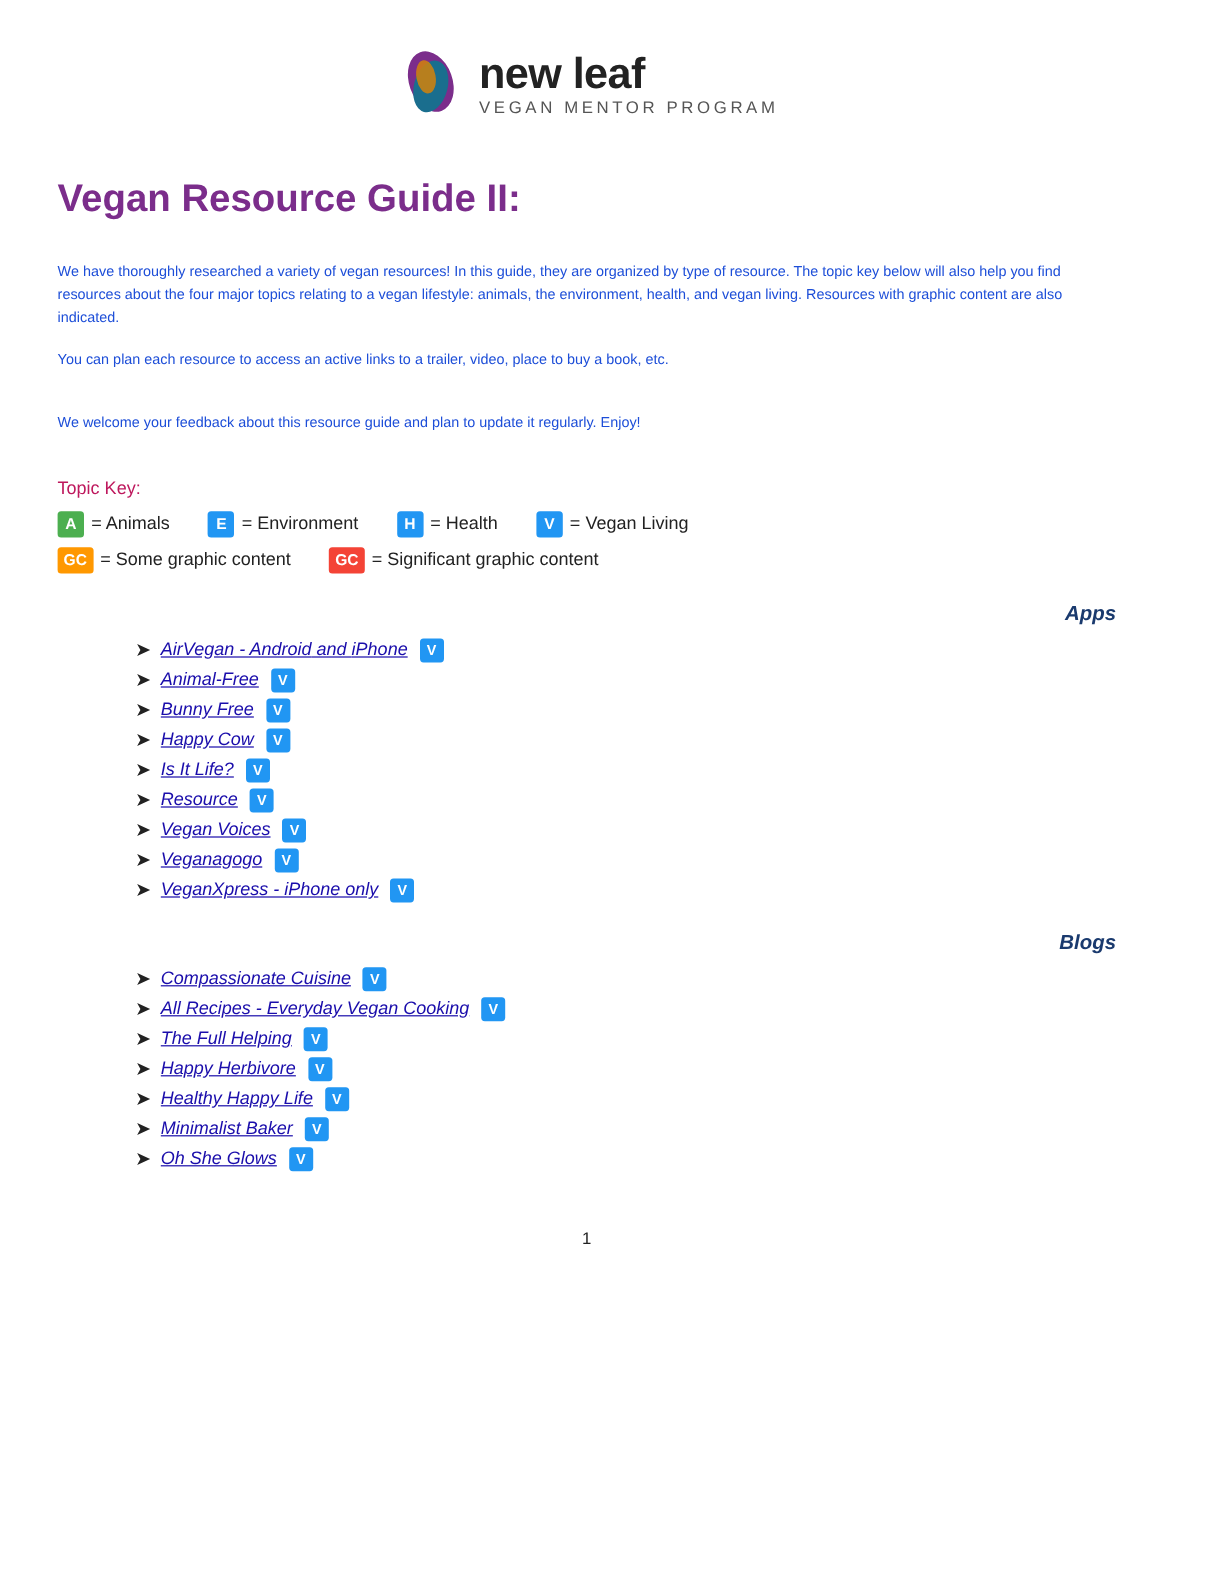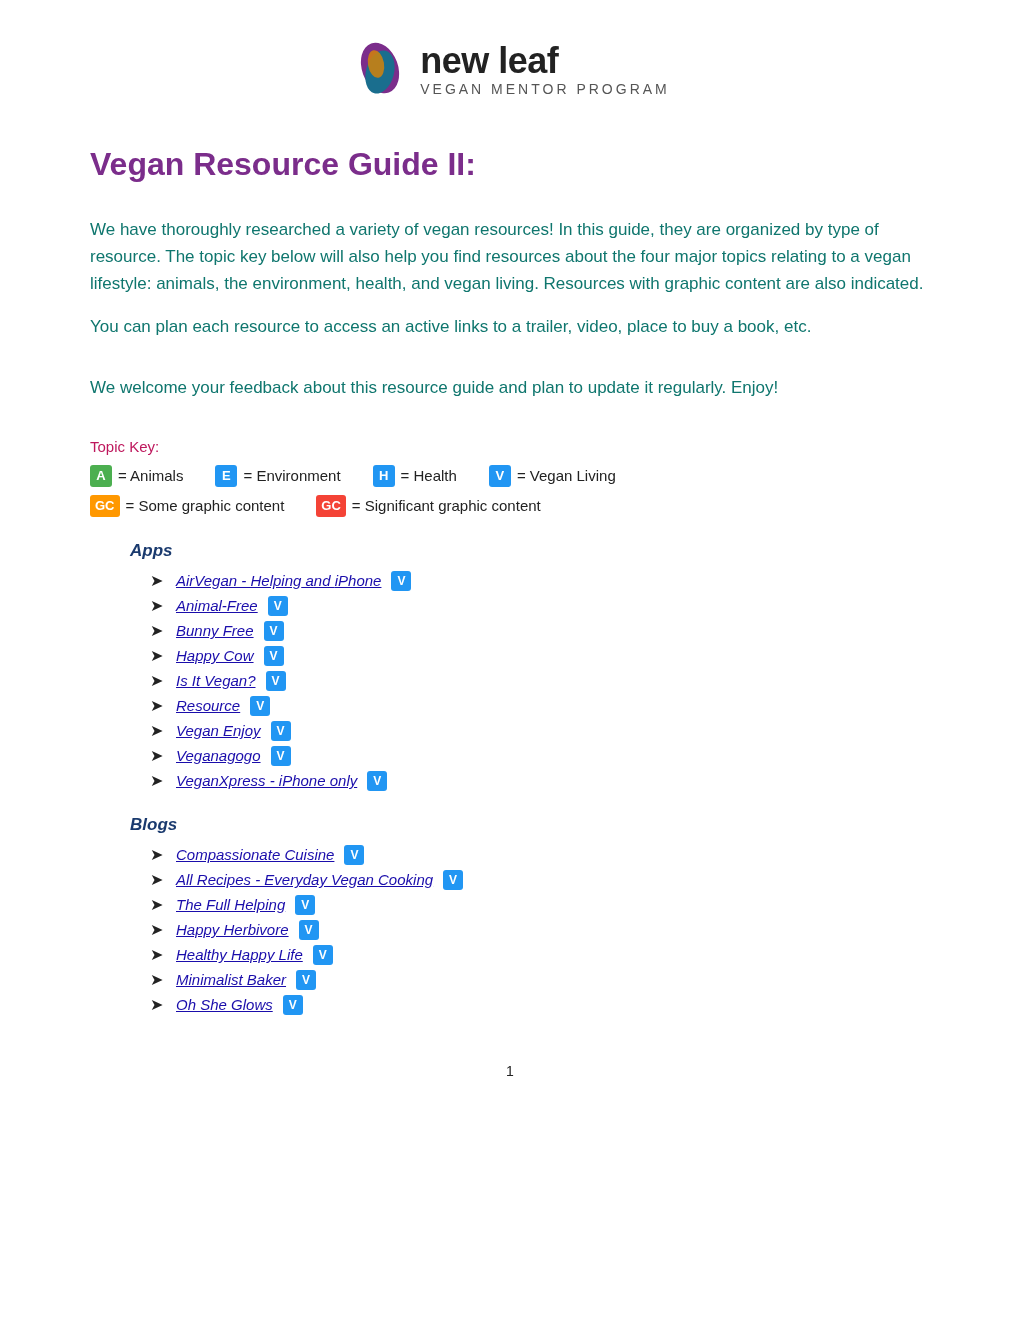--- a/index.html
+++ b/index.html
@@ -8,21 +8,21 @@
       background: #fff;
       color: #222;
       width: 1020px;
       min-height: 1320px;
       margin: 0 auto;
       padding: 0;
     }
     .page {
       width: 1020px;
       min-height: 1320px;
-      padding: 40px 90px 60px 90px;
+      padding: 40px 90px 60px 48px;
       background: #fff;
     }
     
     .logo-area {
       text-align: center;
       margin-bottom: 30px;
     }
     .logo-container {
       display: inline-flex;
       align-items: center;
@@ -55,23 +55,23 @@
       margin: 40px 0 30px 0;
     }
     .page-title h1 {
       font-size: 32px;
       font-weight: bold;
       color: #7b2d8b;
       line-height: 1.3;
     }
     
     .intro-text {
-      font-size: 17px;
+      font-size: 12px;
       line-height: 1.6;
-      color: #0f766e;
+      color: #1d4ed8;
       margin-bottom: 16px;
     }
     
     .topic-key-section {
       margin: 36px 0 24px 0;
     }
     .topic-key-label {
       font-size: 15px;
       color: #be185d;
       margin-bottom: 10px;
@@ -158,21 +158,21 @@
       margin-left: 2px;
     }
     
     .page-number {
       text-align: center;
       margin-top: 48px;
       font-size: 14px;
       color: #222;
     }
     
-    .section-gap { margin-top: 24px; }
+    .section-gap { margin-top: 24px; text-align: right; }
   </style>
 </head>
 <body>
 
 <div class="page">
 
   
   <div class="logo-area">
     <div class="logo-container">
 
@@ -236,51 +236,51 @@
       </div>
     </div>
   </div>
 
   
   <div class="content-section section-gap">
     <div class="section-title">Apps</div>
     <ul class="item-list">
       <li>
         <span class="arrow">➤</span>
-        <span class="item-link"><em>AirVegan - Helping</em> and <em>iPhone</em></span>
+        <span class="item-link"><em>AirVegan - Android</em> and <em>iPhone</em></span>
         <span class="badge-v-inline">V</span>
       </li>
       <li>
         <span class="arrow">➤</span>
         <span class="item-link"><em>Animal-Free</em></span>
         <span class="badge-v-inline">V</span>
       </li>
       <li>
         <span class="arrow">➤</span>
         <span class="item-link"><em>Bunny Free</em></span>
         <span class="badge-v-inline">V</span>
       </li>
       <li>
         <span class="arrow">➤</span>
         <span class="item-link"><em>Happy Cow</em></span>
         <span class="badge-v-inline">V</span>
       </li>
       <li>
         <span class="arrow">➤</span>
-        <span class="item-link"><em>Is It Vegan?</em></span>
+        <span class="item-link"><em>Is It Life?</em></span>
         <span class="badge-v-inline">V</span>
       </li>
       <li>
         <span class="arrow">➤</span>
         <span class="item-link"><em>Resource</em></span>
         <span class="badge-v-inline">V</span>
       </li>
       <li>
         <span class="arrow">➤</span>
-        <span class="item-link"><em>Vegan Enjoy</em></span>
+        <span class="item-link"><em>Vegan Voices</em></span>
         <span class="badge-v-inline">V</span>
       </li>
       <li>
         <span class="arrow">➤</span>
         <span class="item-link"><em>Veganagogo</em></span>
         <span class="badge-v-inline">V</span>
       </li>
       <li>
         <span class="arrow">➤</span>
         <span class="item-link"><em>VeganXpress - iPhone only</em></span>

